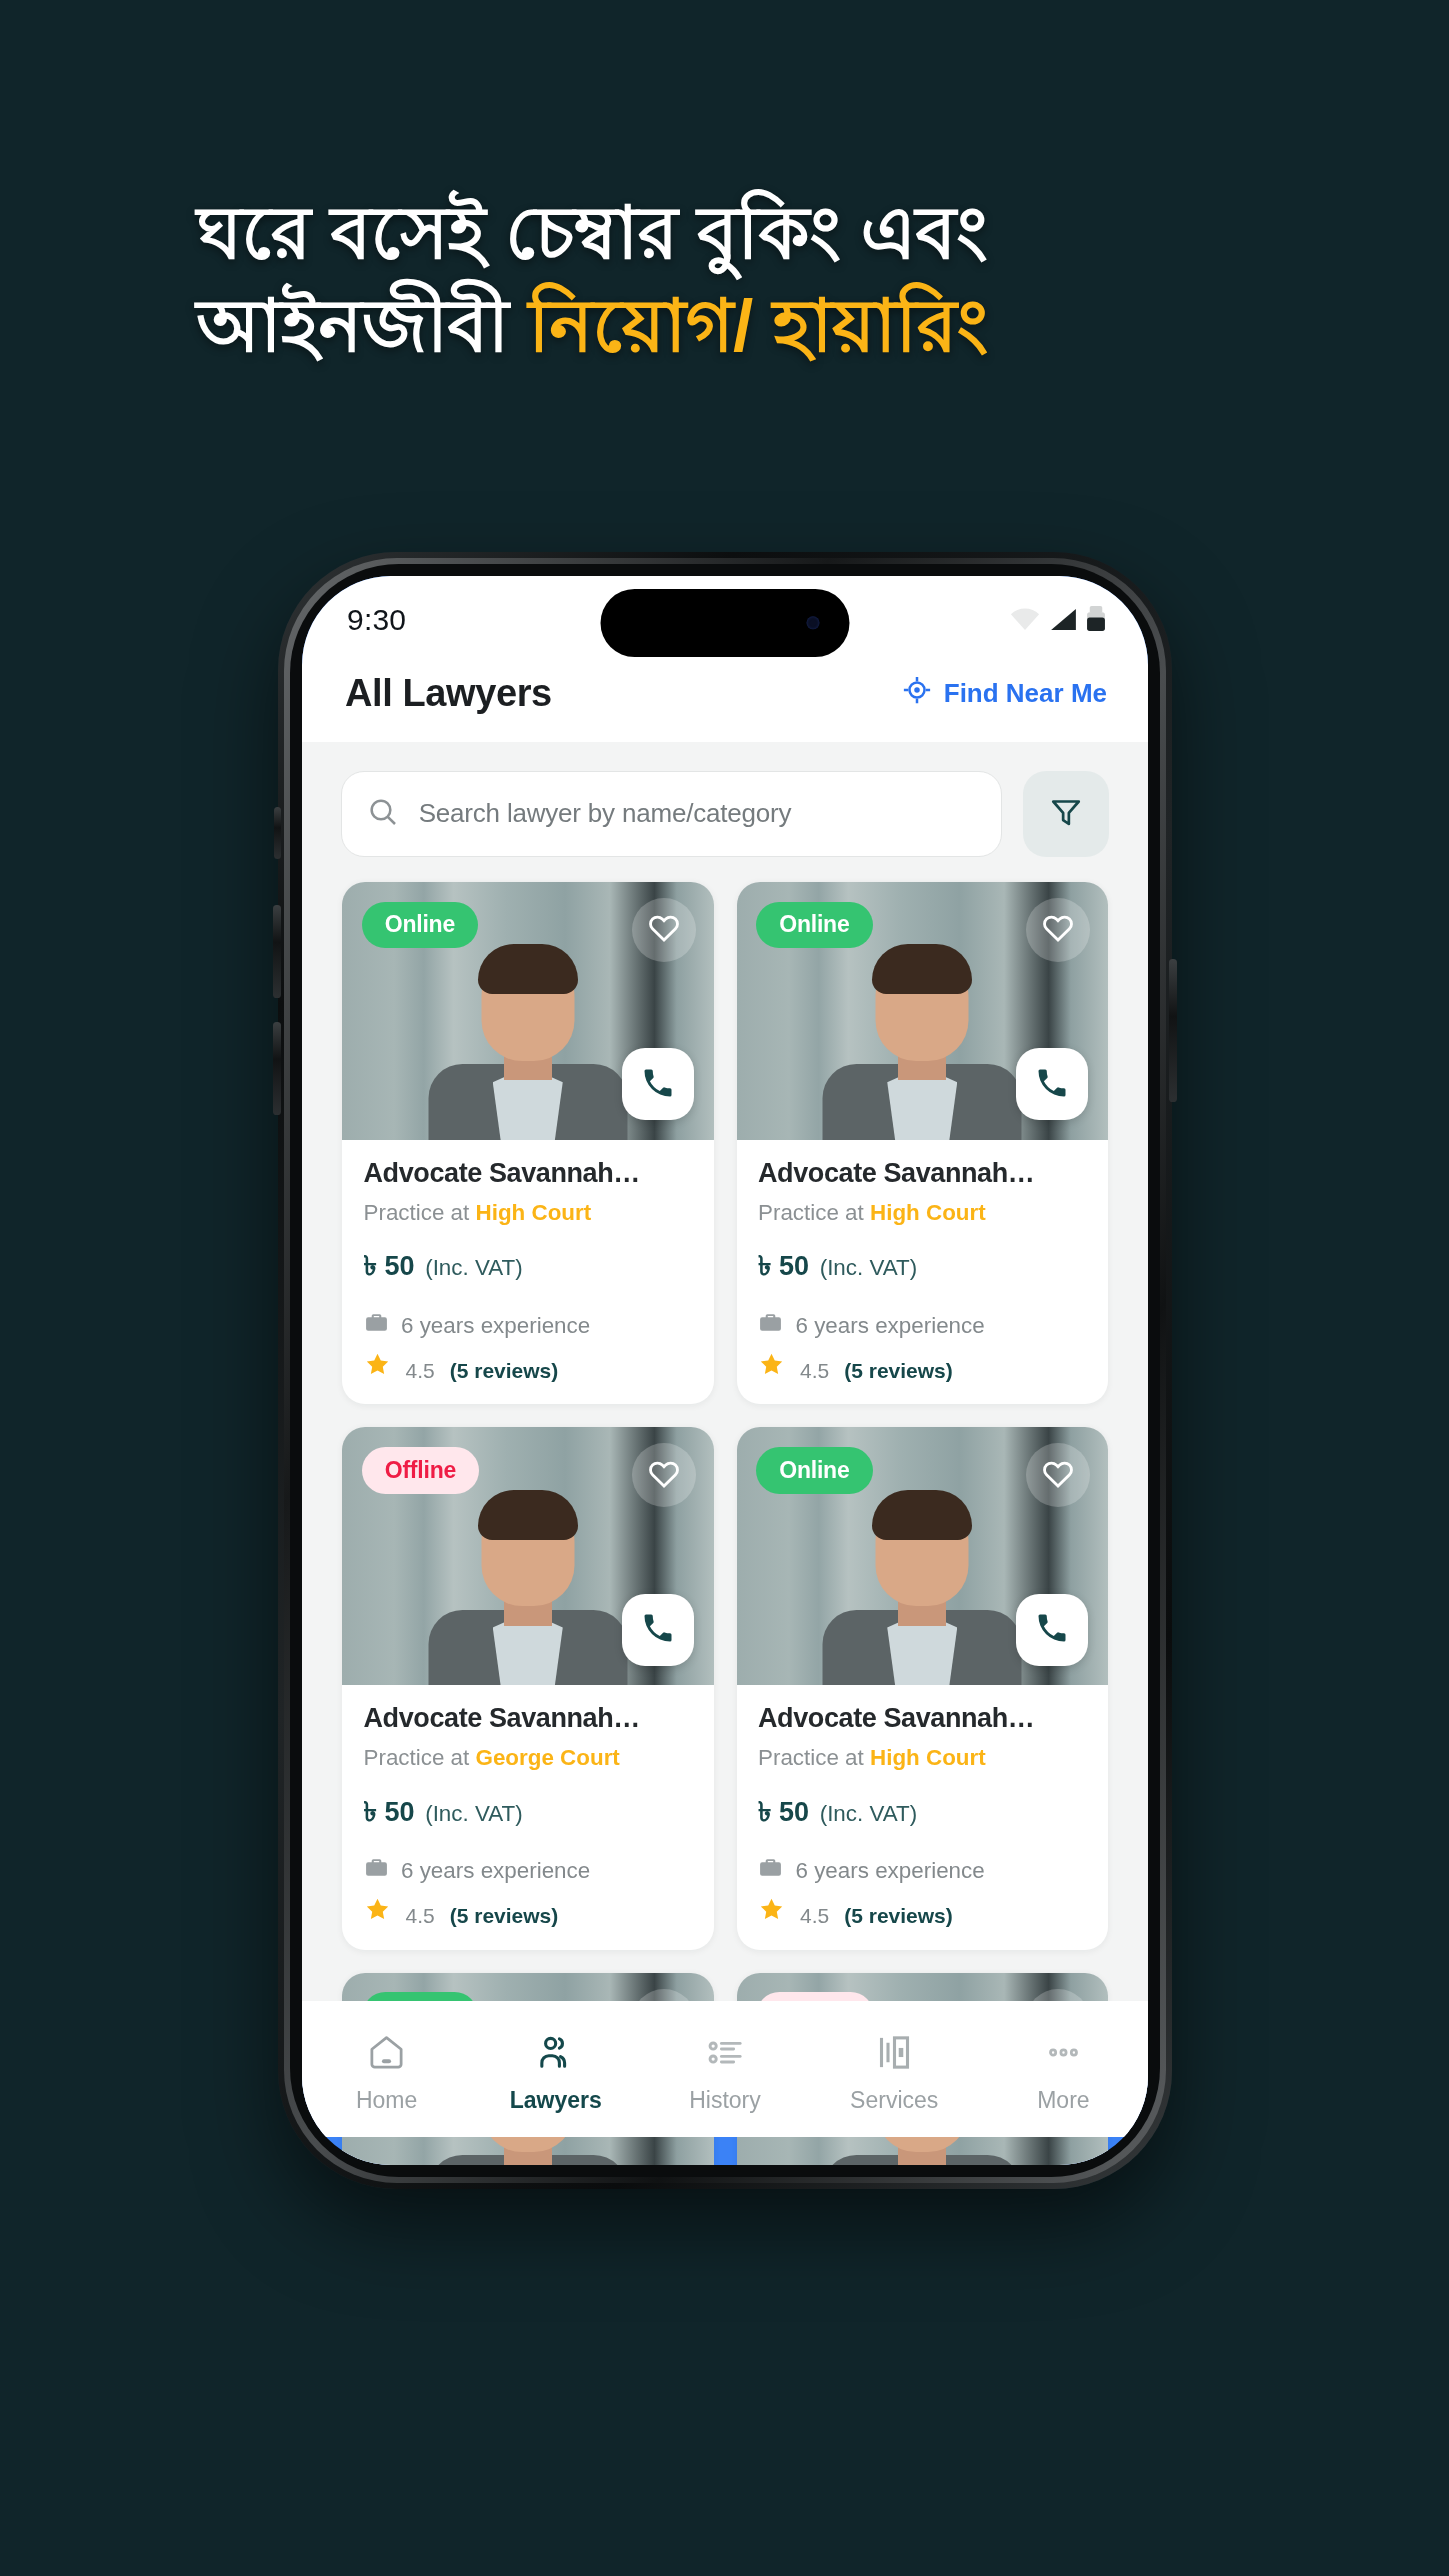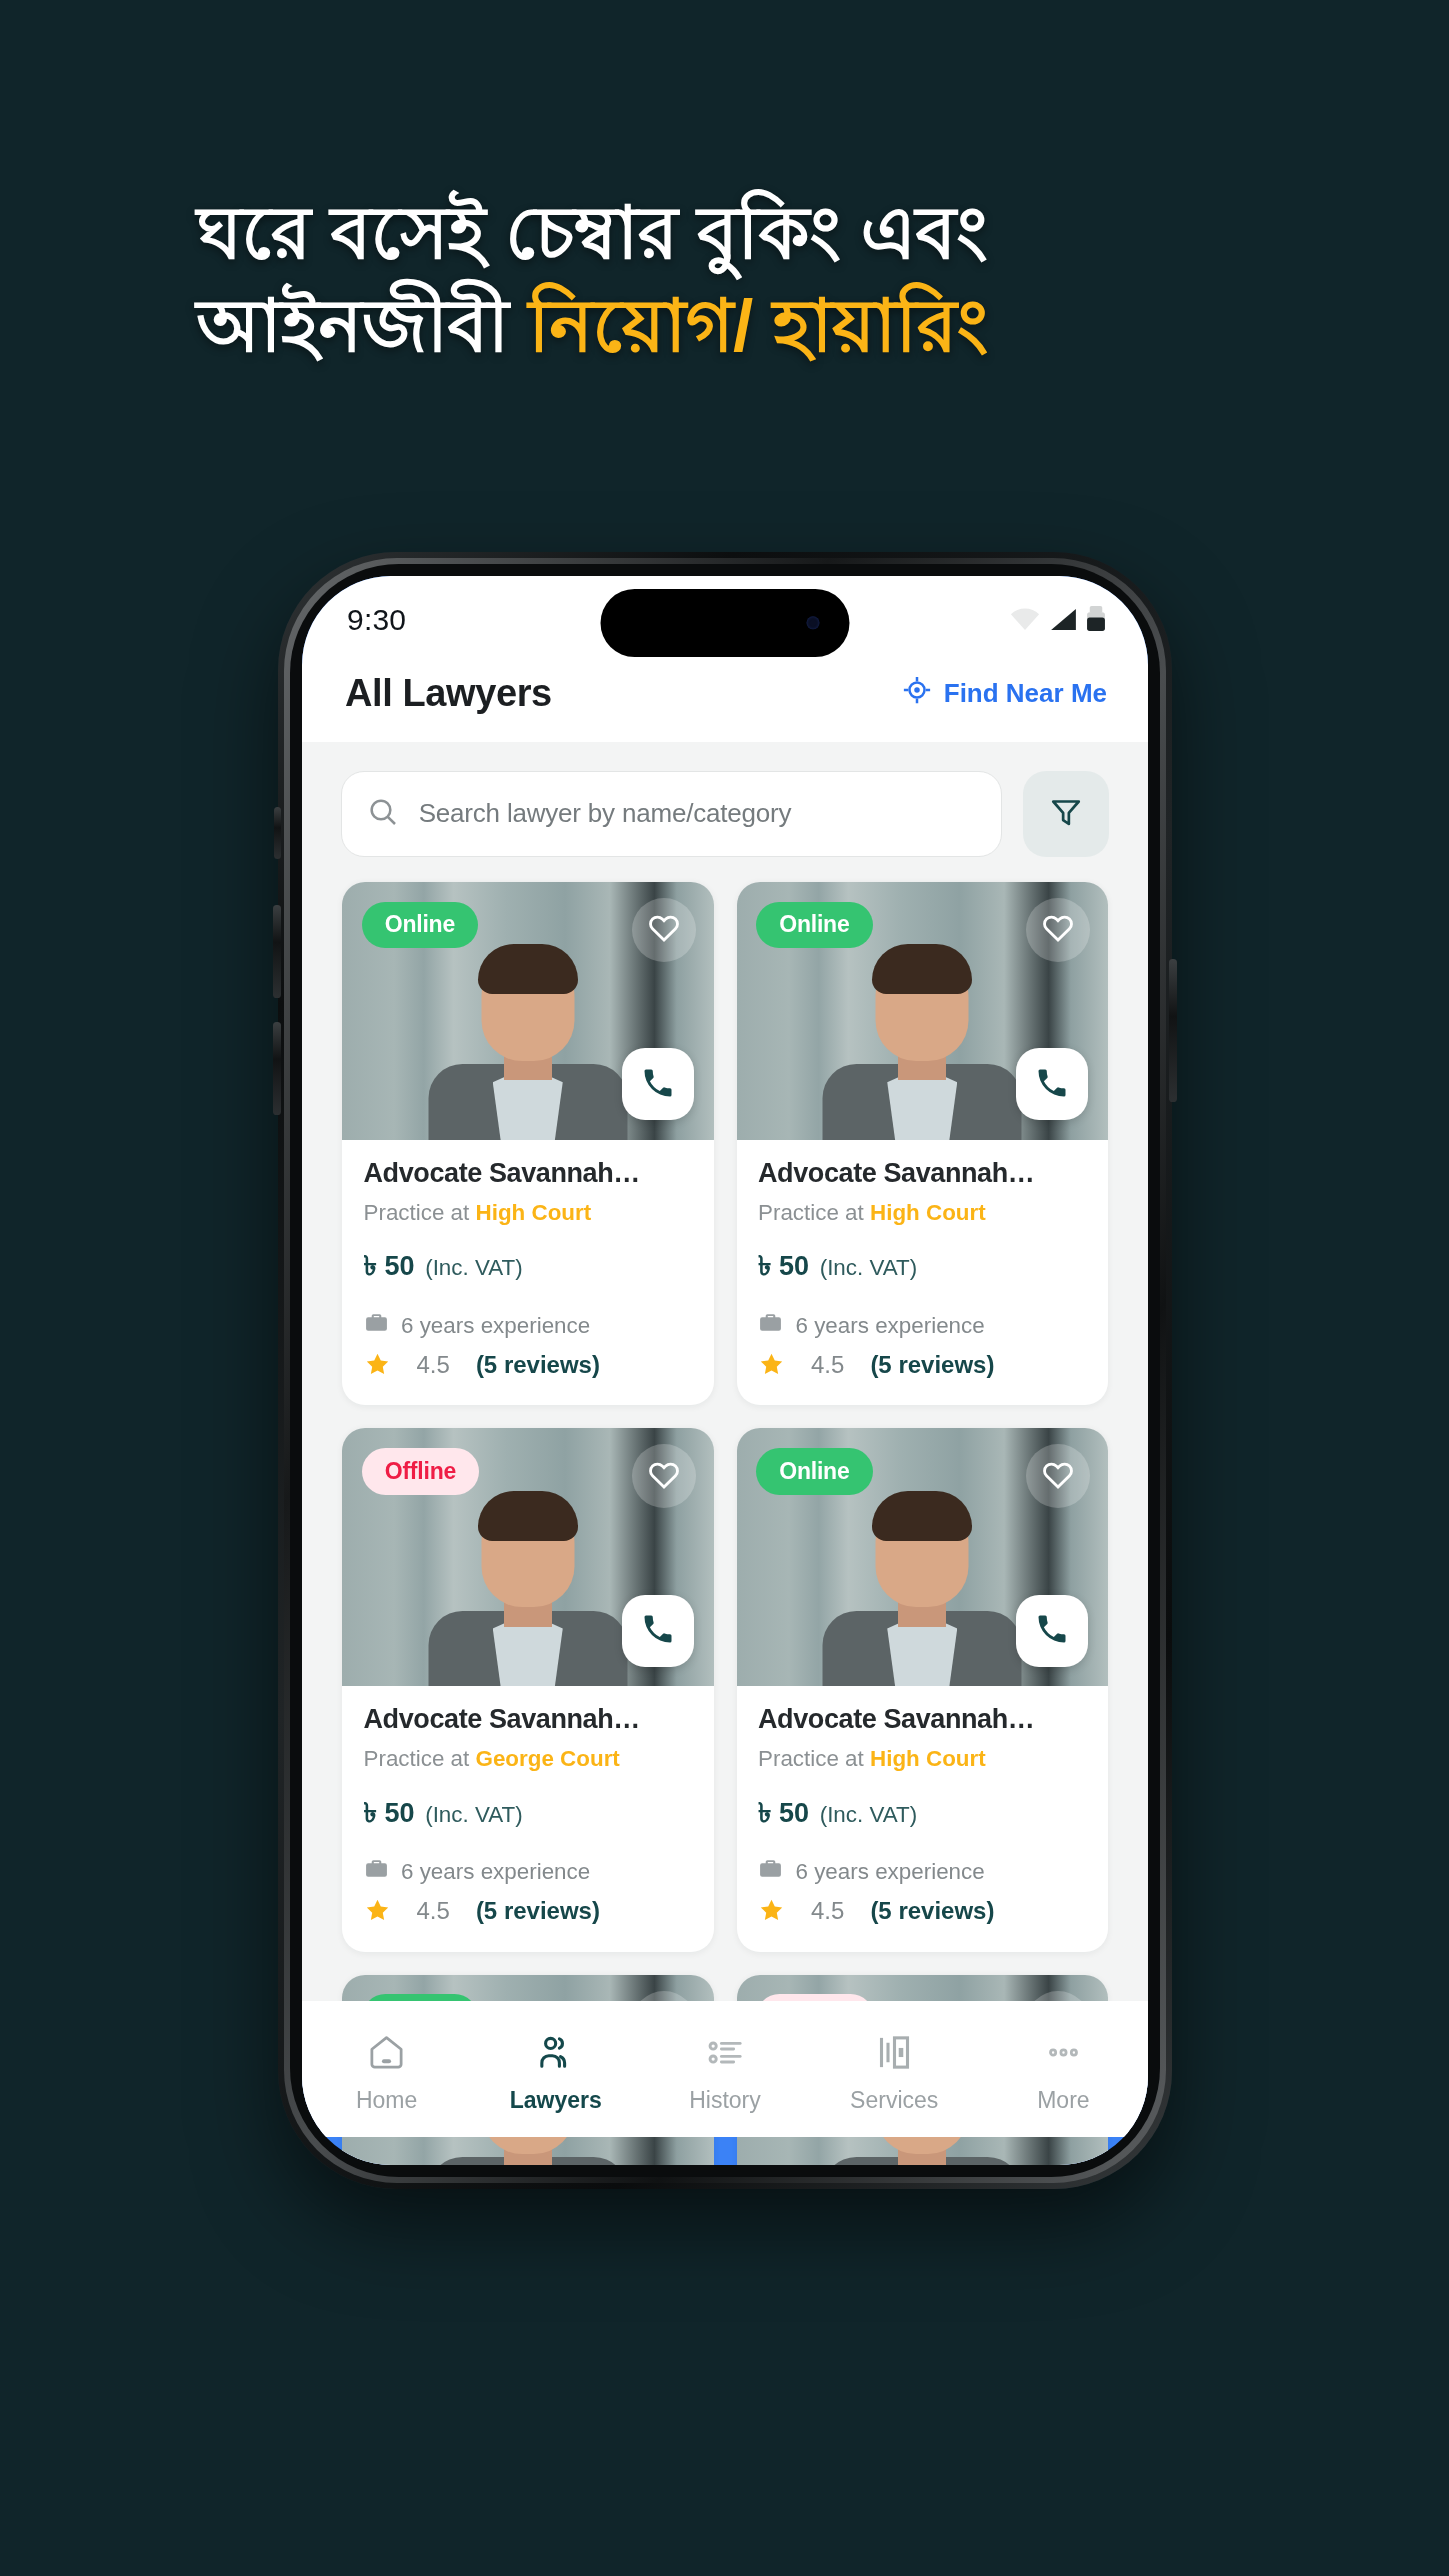--- a/index.html
+++ b/index.html
@@ -367,23 +367,23 @@
     display: flex;
     align-items: center;
     gap: 12.5px;
     margin-bottom: 9.8px;
     font-size: 22.4px;
     color: #83898c;
     white-space: nowrap;
   }
   .rating-row {
     display: flex;
-    align-items: flex-start;
-    gap: 26px;
-    font-size: 24px;
+    align-items: flex-end;
+    gap: 15px;
+    font-size: 21px;
     color: #83898c;
     white-space: nowrap;
   }
   .reviews { color: #16474a; font-weight: 700; }
 
   
   .bottom-nav {
     position: absolute;
     left: 0;
     right: 0;

